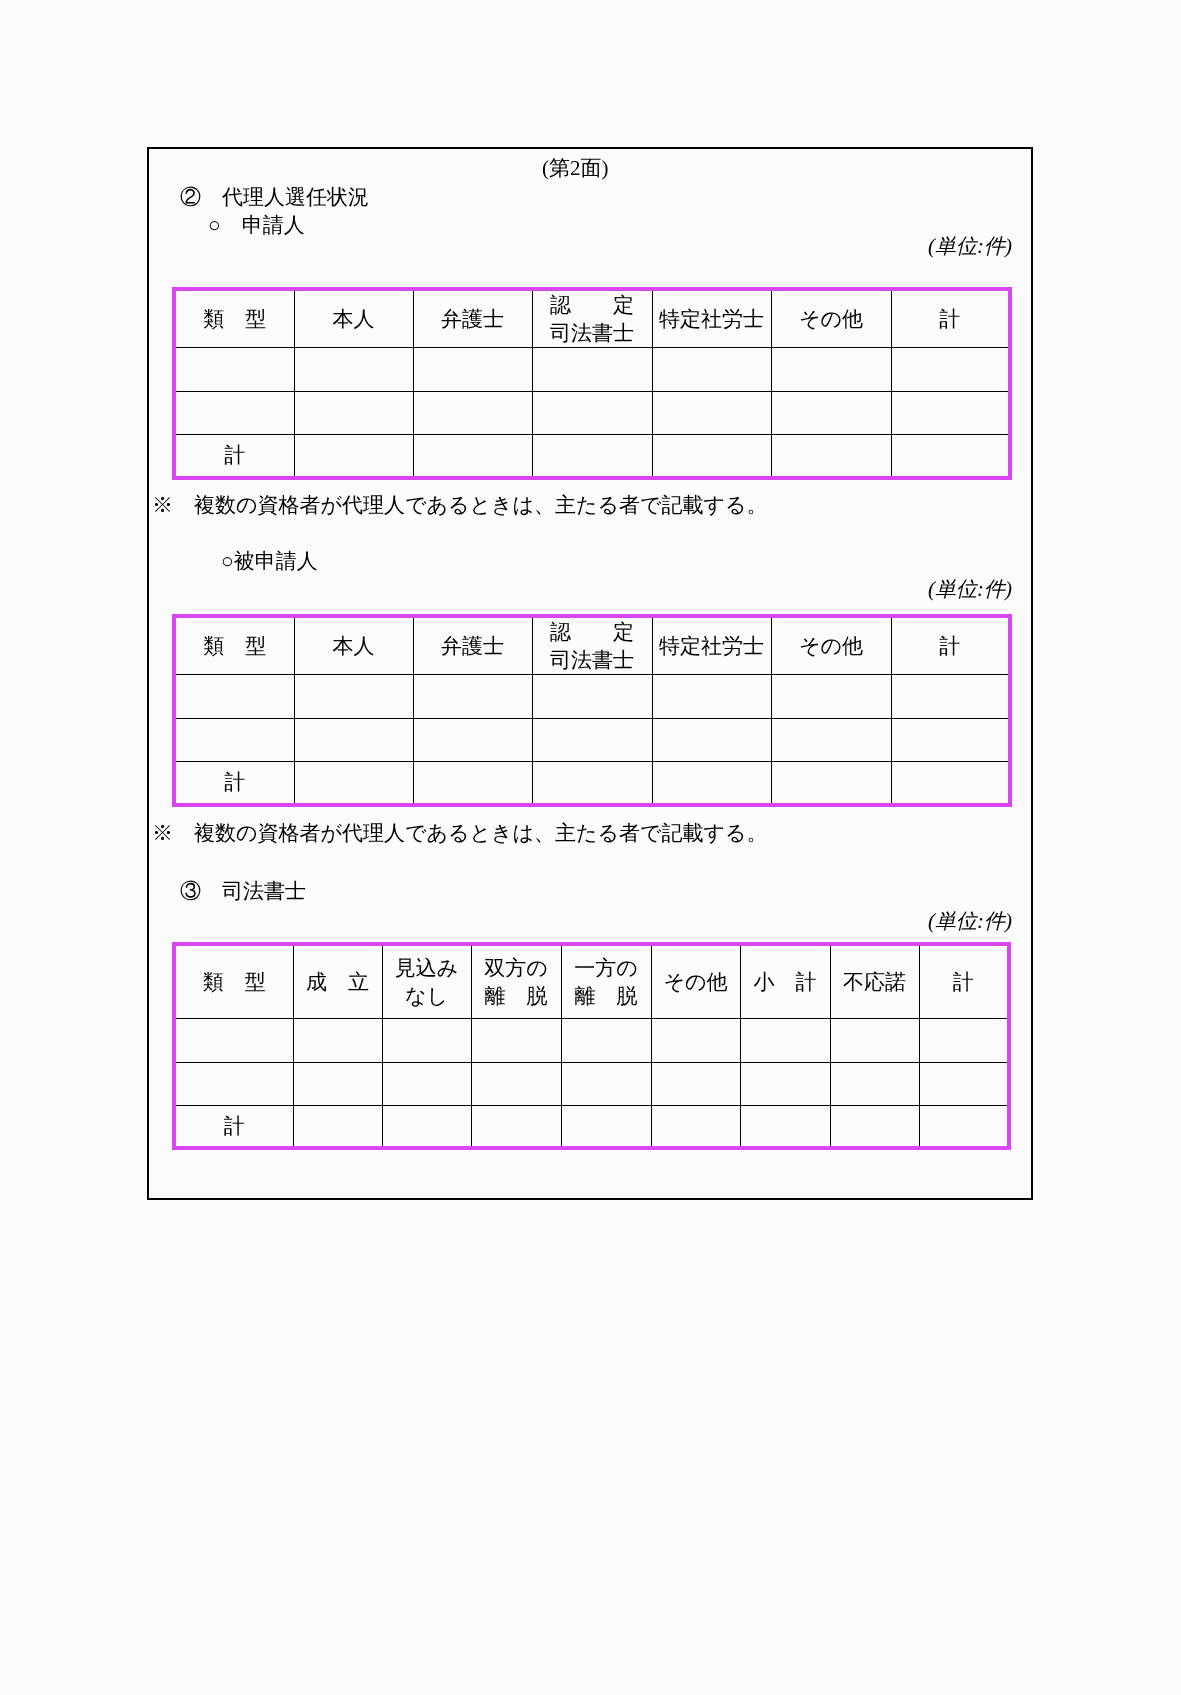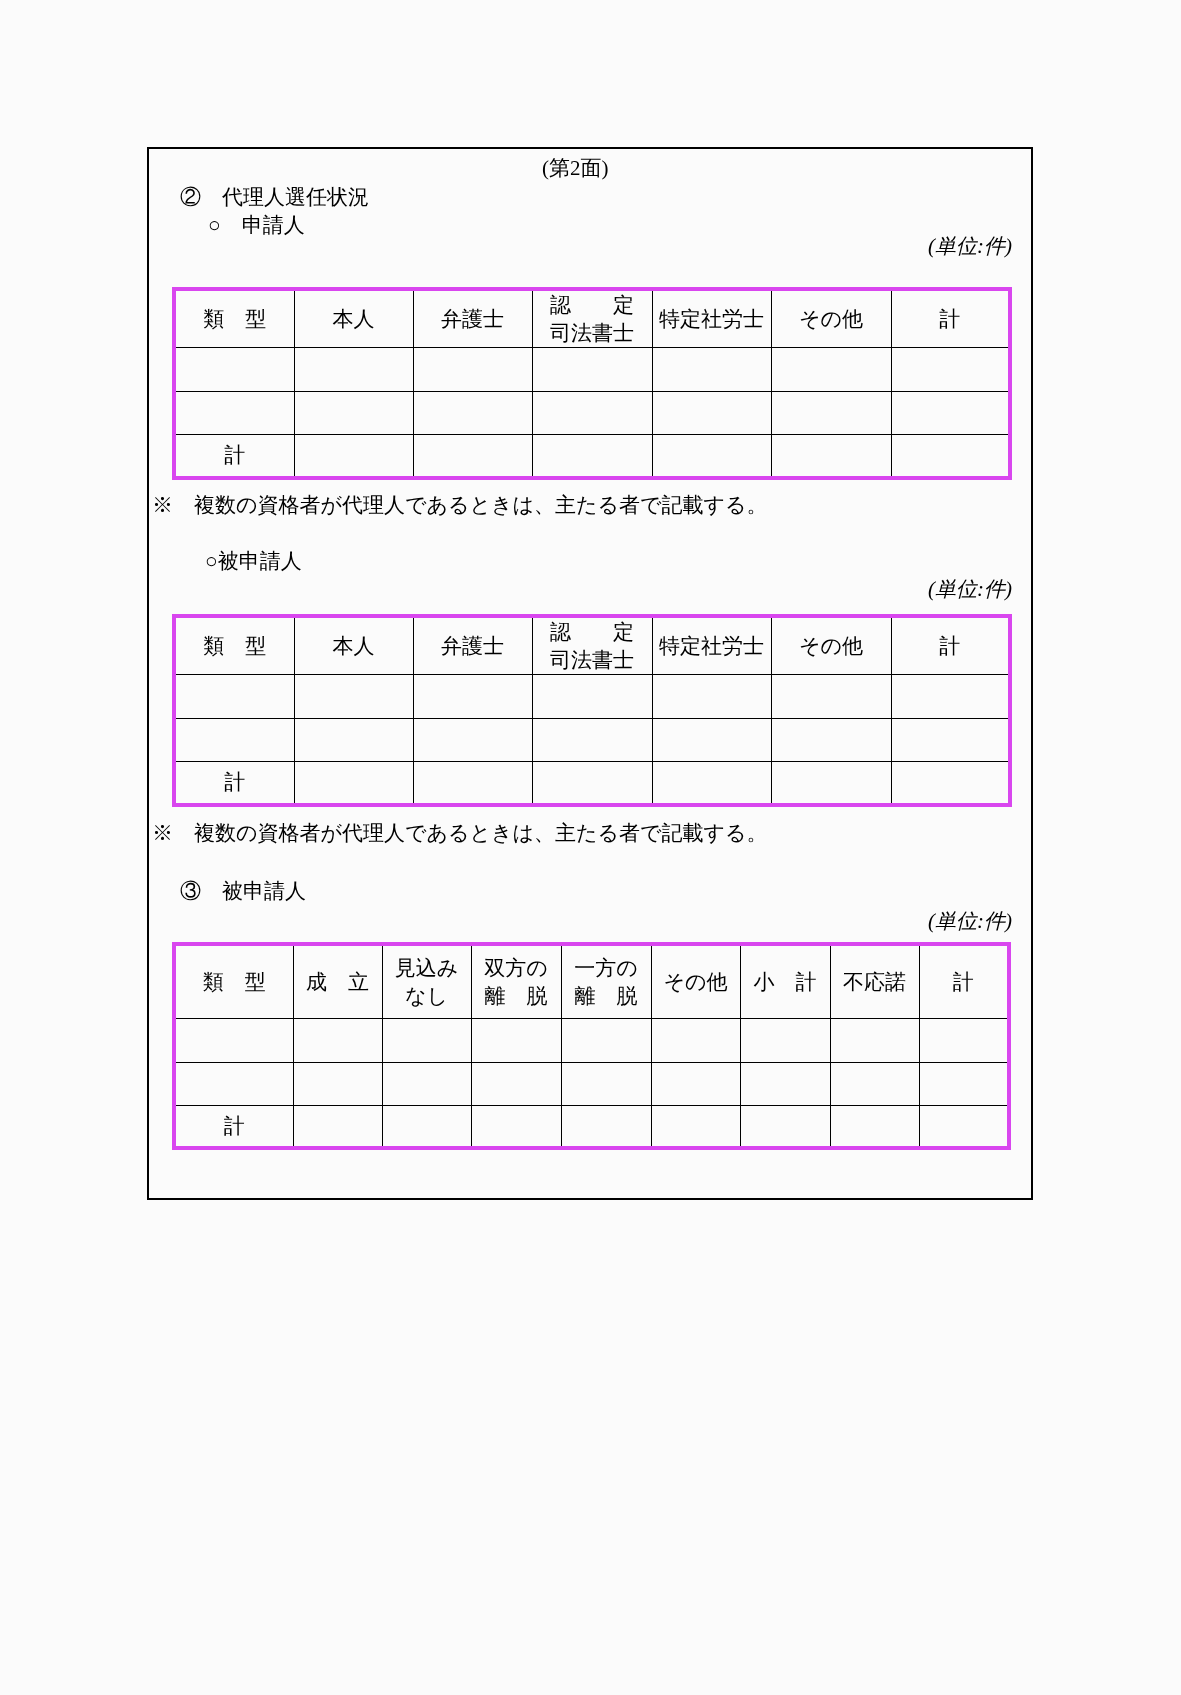--- a/index.html
+++ b/index.html
@@ -108,21 +108,21 @@
     <td></td>
         <td></td>
     <td></td>
         <td></td>
   </tr>
 </tbody>
   </table>
 
 <div class="abs txt" style="left:152px;top:492px;">※　複数の資格者が代理人であるときは、主たる者で記載する。</div>
 
-<div class="abs txt" style="left:205px;top:548px;">○被申請人</div>
+<div class="abs txt" style="left:221px;top:548px;">○被申請人</div>
 
 <div class="abs unit" style="top:576px;">(単位:件)</div>
 
 <table class="abs form agent" style="left:172px;top:614px;">
   <colgroup>
     <col style="width:120px">
       <col style="width:119px">
       <col style="width:119px">
       <col style="width:120px">
     <col style="width:119px">
@@ -165,21 +165,21 @@
     <td></td>
         <td></td>
     <td></td>
         <td></td>
   </tr>
 </tbody>
   </table>
 
 <div class="abs txt" style="left:152px;top:820px;">※　複数の資格者が代理人であるときは、主たる者で記載する。</div>
 
-<div class="abs txt" style="left:180px;top:878px;">③　被申請人</div>
+<div class="abs txt" style="left:180px;top:878px;">③　司法書士</div>
 
 <div class="abs unit" style="top:908px;">(単位:件)</div>
 
 <table class="abs form endreason" style="left:172px;top:942px;">
   <colgroup>
     <col style="width:119px">
       <col style="width:89px">
       <col style="width:89px">
       <col style="width:90px">
     <col style="width:90px">

